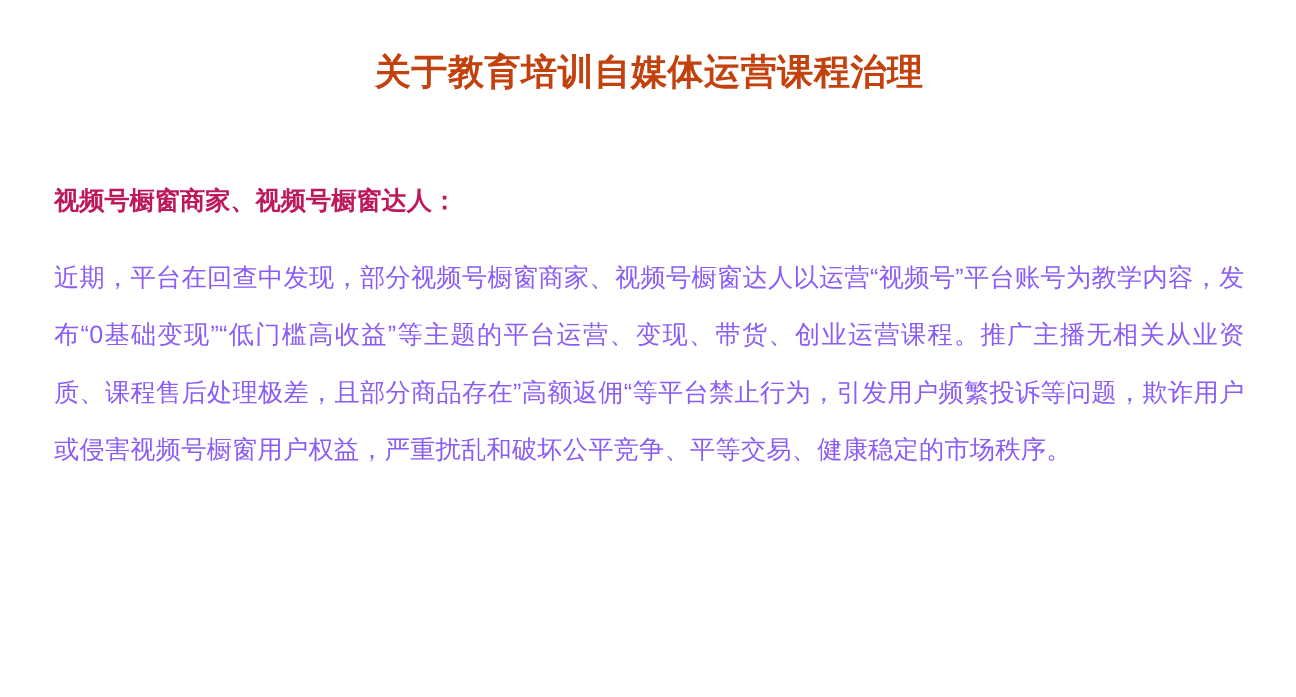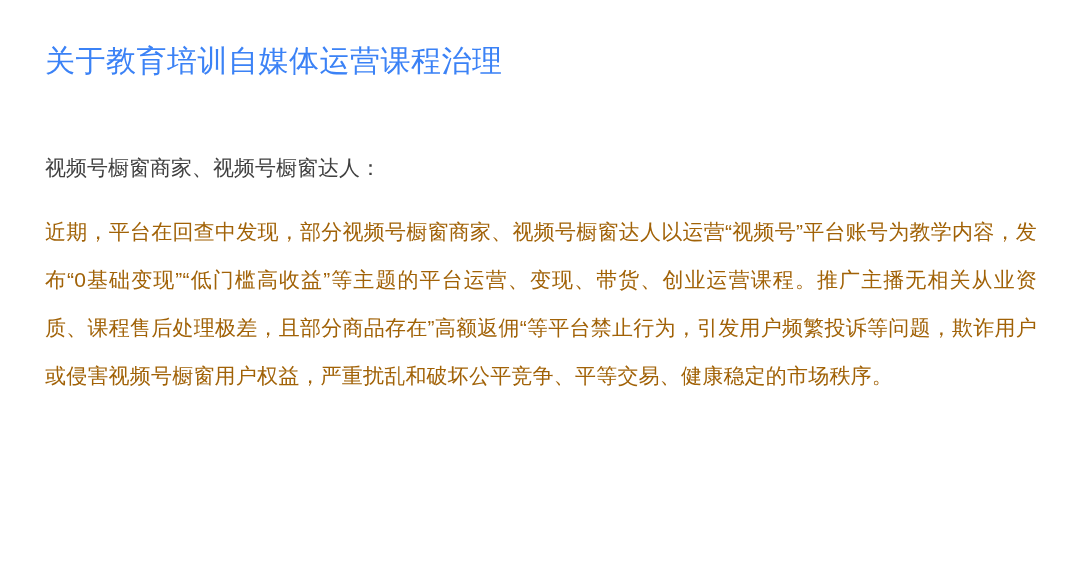--- a/index.html
+++ b/index.html
@@ -13,41 +13,41 @@
     height: 581px;
     overflow: hidden;
     font-family: "Liberation Sans", sans-serif;
   }
   .doc {
     padding: 42px 43px 0 45px;
     color: #333333;
   }
   .doc-title {
     font-size: 30px;
-    font-weight: 400;
+    font-weight: 700;
     line-height: 38px;
-    text-align: left;
-    color: #3b82f6;
+    text-align: center;
+    color: #c2410c;
     margin: 0 0 64px 0;
     letter-spacing: 0.5px;
   }
   .doc-salutation {
     font-size: 21px;
-    font-weight: 400;
+    font-weight: 700;
     line-height: 48px;
-    color: #404040;
+    color: #be185d;
     margin: 0 0 16px 0;
   }
   .doc-para {
     font-size: 21px;
     line-height: 48px;
     text-align: justify;
     text-justify: inter-ideograph;
     letter-spacing: 0.2px;
-    color: #a16207;
+    color: #8b5cf6;
     margin: 0 0 19px 0;
   }
 </style>
 </head>
 <body>
 
 <div class="doc">
   <h1 class="doc-title">关于教育培训自媒体运营课程治理</h1>
 
   <p class="doc-salutation">视频号橱窗商家、视频号橱窗达人：</p>

